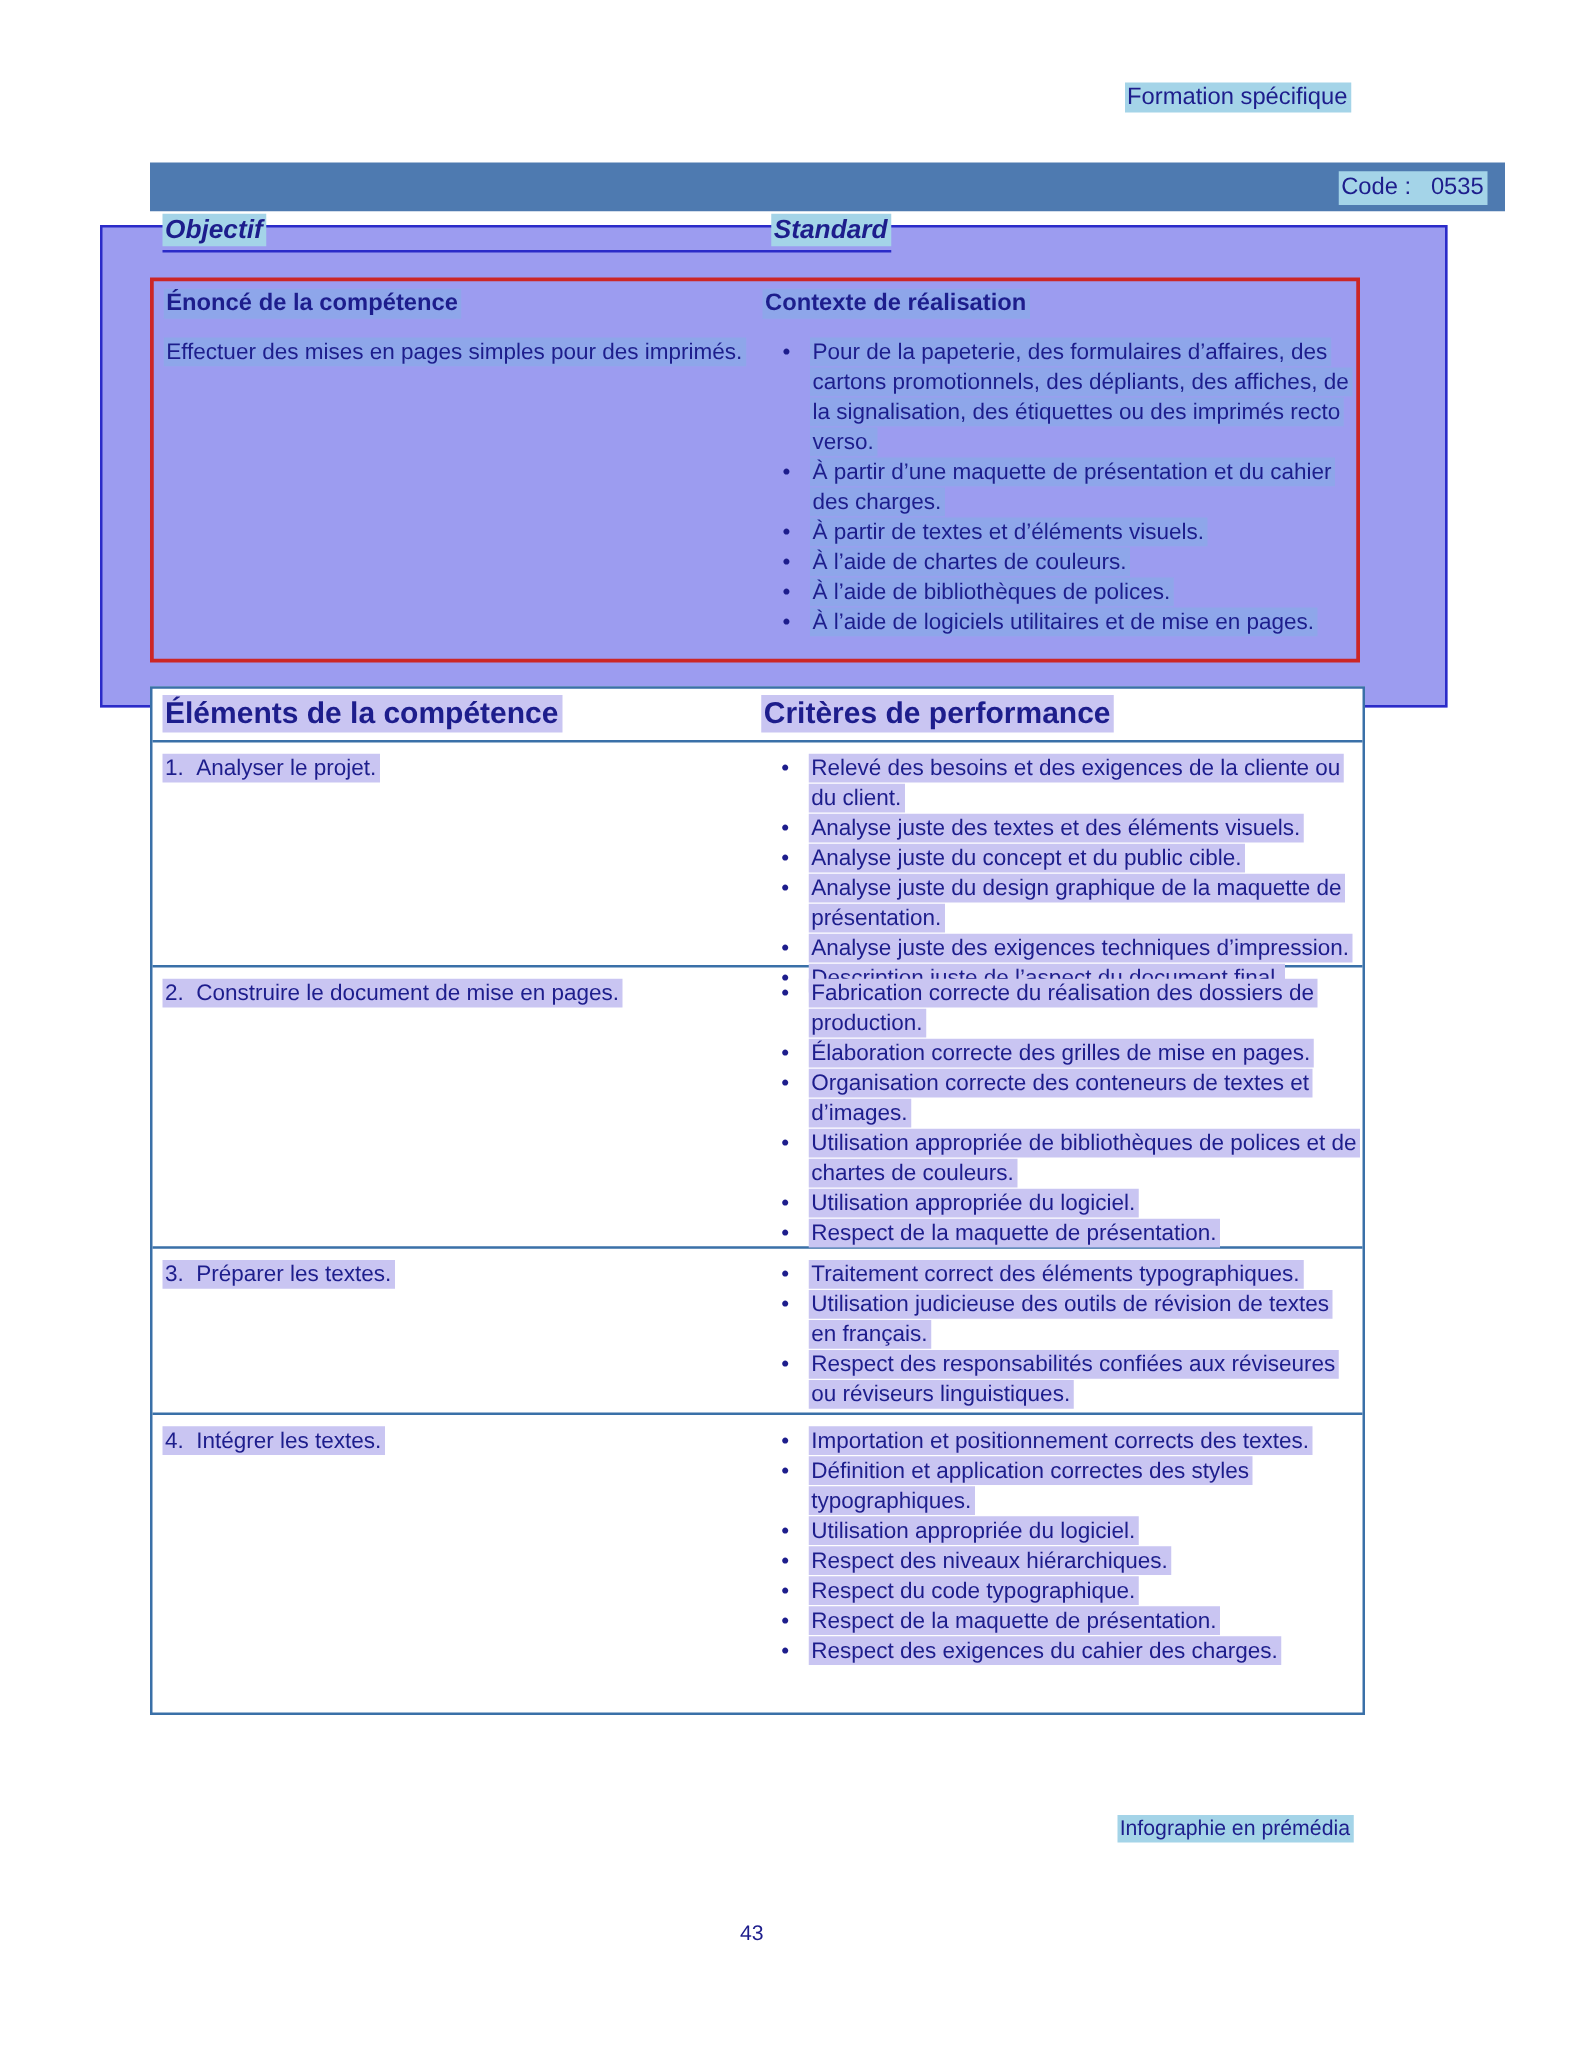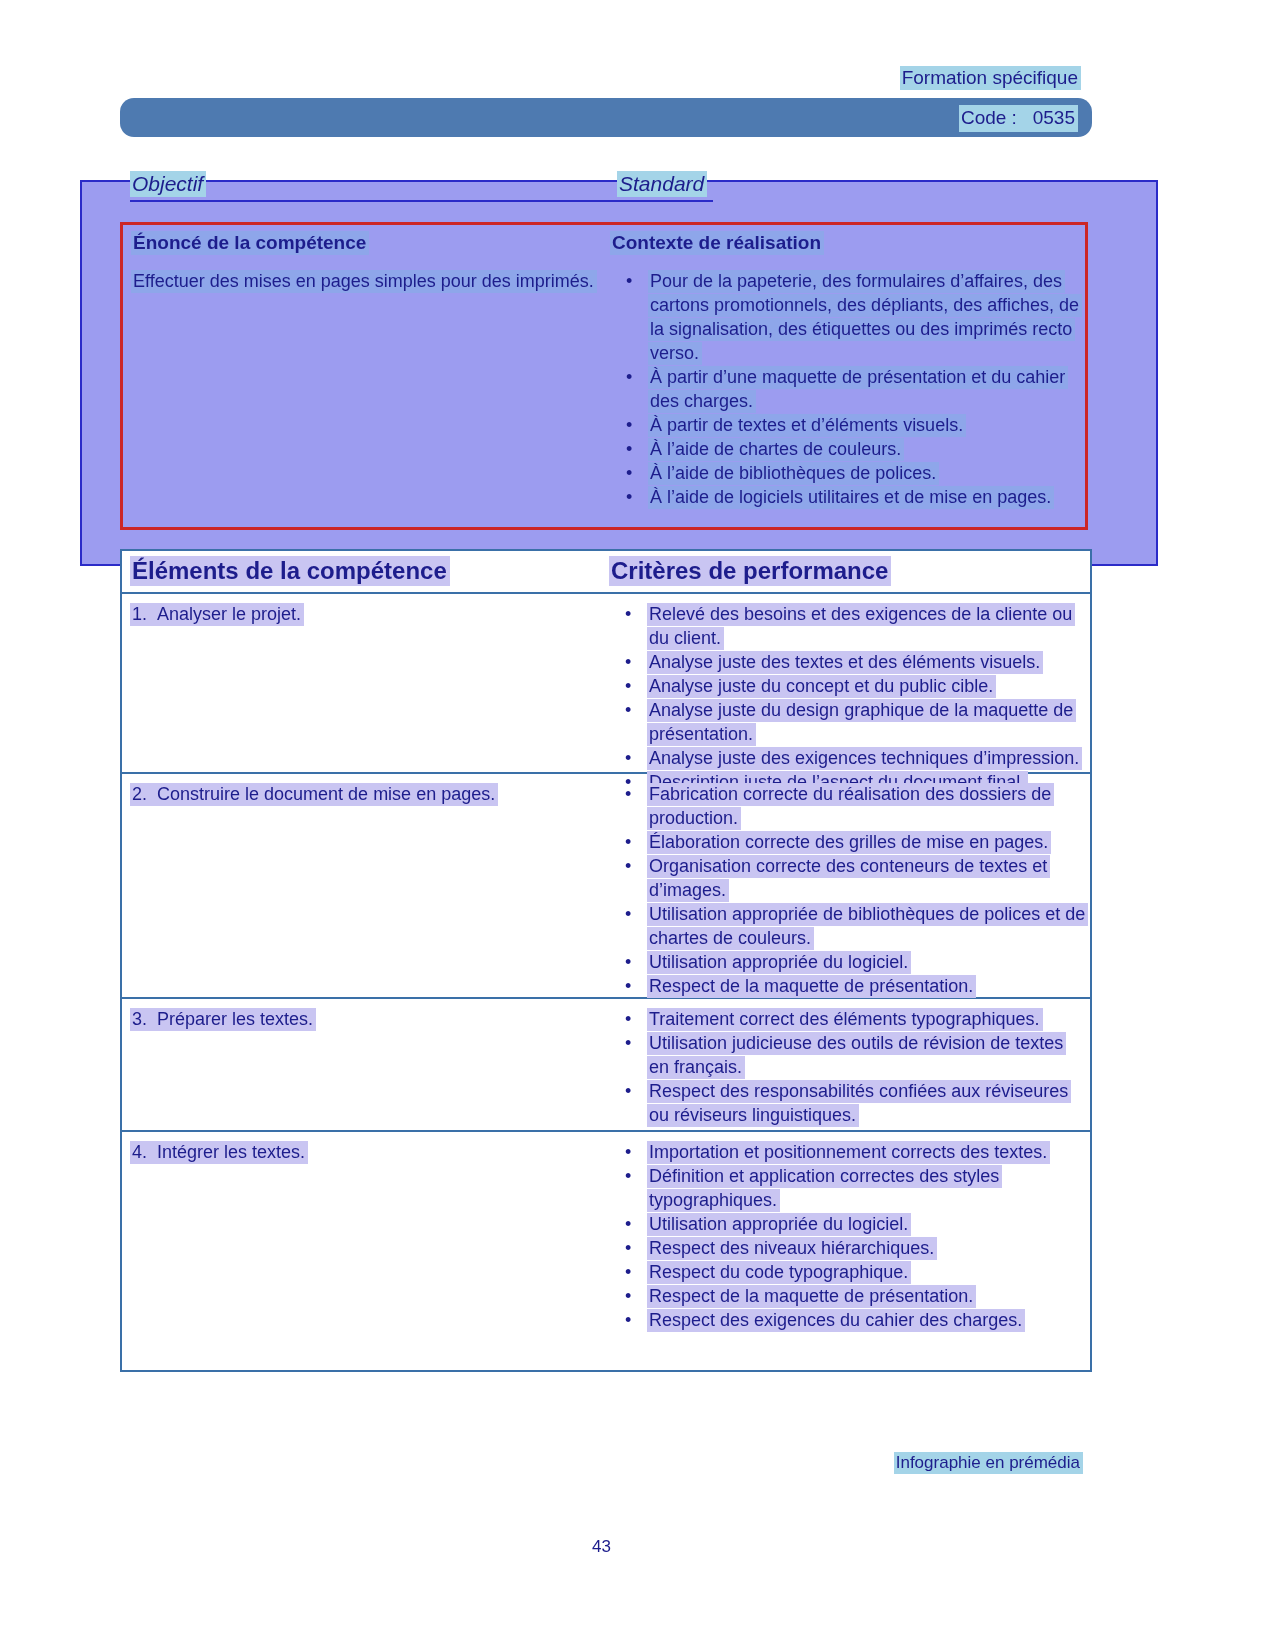--- a/index.html
+++ b/index.html
@@ -19,37 +19,36 @@
   .hl-lav  { background:var(--hl-lavender, #c9c5f2); }
   .hl-blue { background:var(--hl-blue, #8ea6ea); }
   .b { font-weight:bold; }
 
   .formation {
     position:absolute; top:66px; right:194px;
     font-size:19px; line-height:24px;
   }
 
   .header-bar {
-    position:absolute; left:120px; top:98px; width:972px; height:39px;
+    position:absolute; left:120px; top:130px; width:1084px; height:39px;
     background:var(--header-bar, #4e7ab0);
-    border-radius:14px;
   }
   .code {
     position:absolute; right:14px; top:7px;
     font-size:19px; line-height:24px;
   }
 
   .purple-panel {
     position:absolute; left:80px; top:180px; width:1078px; height:386px;
     background:var(--panel, #9c9cf0);
     border:2px solid var(--panel-border, #2b2bc8);
   }
   .heading {
     position:absolute; top:171px;
-    font-size:21px; line-height:26px; font-weight:normal; font-style:italic;
+    font-size:21px; line-height:26px; font-weight:bold; font-style:italic;
     z-index:3;
   }
   .heading.objectif { left:130px; }
   .heading.standard { left:617px; }
   .heading-underline {
     position:absolute; left:130px; top:200px; width:583px; height:0;
     border-top:2px solid var(--panel-border, #2b2bc8); z-index:3;
   }
 
   

